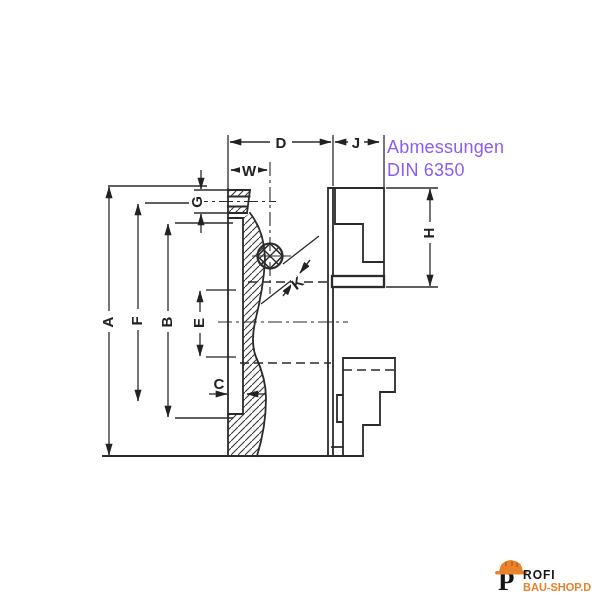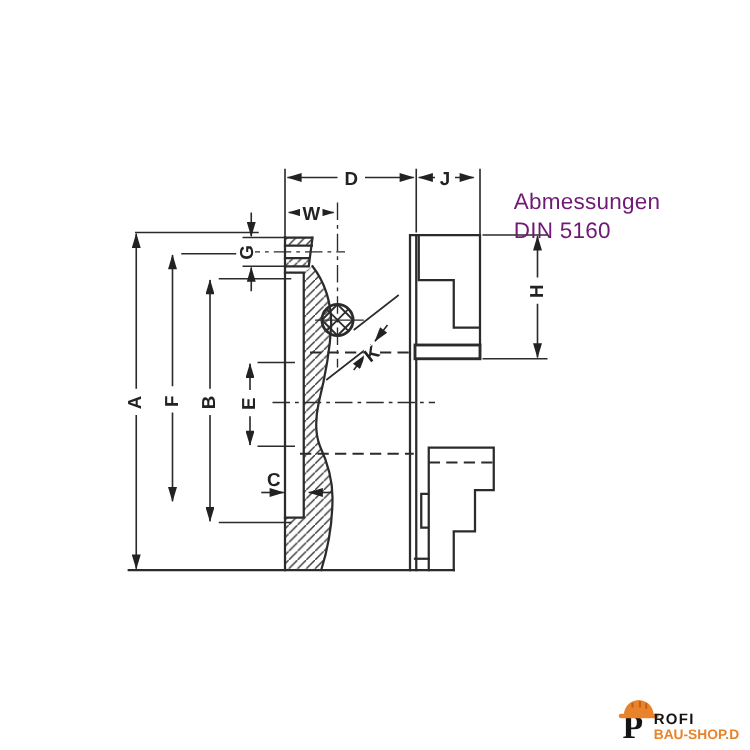--- a/index.html
+++ b/index.html
@@ -12,27 +12,26 @@
   .canvas {
     position: relative;
     width: 600px; height: 600px;
     background: #ffffff;
   }
   .drawing-svg {
     position: absolute; left: 0; top: 0;
   }
   .note {
     position: absolute;
-    left: 387px; top: 150px;
+    left: 387px; top: 136px;
     font-size: 18px;
     line-height: 23px;
-    color: #701a75;
+    color: #8b5cf6;
     letter-spacing: 0.2px;
     white-space: nowrap;
-    margin-left: 24px;
   }
   .note span { display: block; }
   .logo {
     position: absolute;
     left: 492px; top: 556px;
     width: 100px; height: 40px;
   }
 </style>
 </head>
 <body>
@@ -145,21 +144,21 @@
       <text transform="translate(167,322) rotate(-90)" x="0" y="5">B</text>
       <text transform="translate(199,323) rotate(-90)" x="0" y="5">E</text>
       <text transform="translate(197,202) rotate(-90)" x="0" y="5">G</text>
       <text transform="translate(429,233) rotate(-90)" x="0" y="5">H</text>
       <text transform="translate(298,284) rotate(-38)" x="0" y="4">K</text>
     </g>
   </svg>
 
   <div class="note">
     <span>Abmessungen</span>
-    <span>DIN 5160</span>
+    <span>DIN 6350</span>
   </div>
 
   <div class="logo">
     <svg width="100" height="40" viewBox="0 0 100 40">
       <text x="6" y="34" font-family="Liberation Serif, serif" font-weight="bold" font-size="27" fill="#141414">P</text>
       <g>
         <path d="M7,16 Q8,5 19,4 Q30,5 31,16 Z" fill="#e8832c"></path>
         <path d="M14,6 V10 M20,5 V10 M25,6.5 V11" stroke="#c05f1a" stroke-width="1.6" fill="none"></path>
         <rect x="3" y="15" width="32" height="3.5" rx="1.7" fill="#e8832c"></rect>
       </g>

